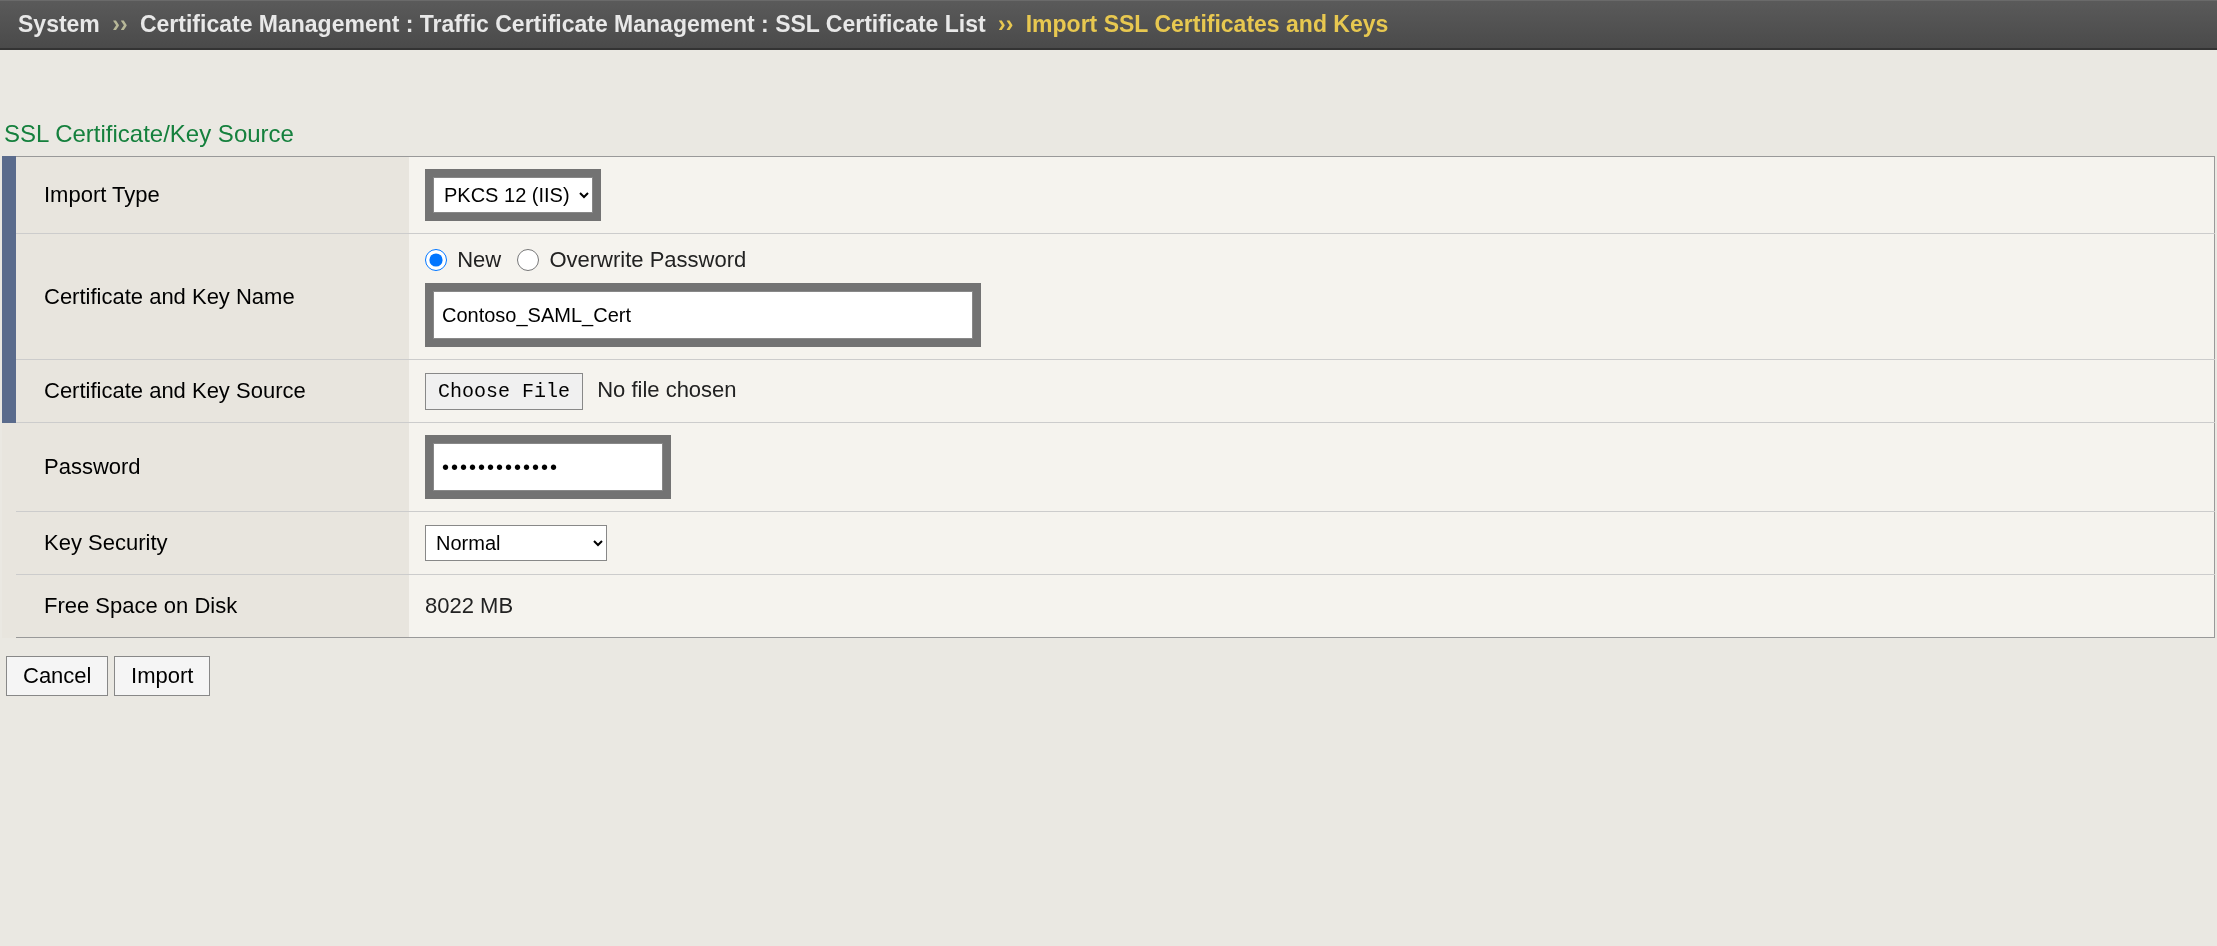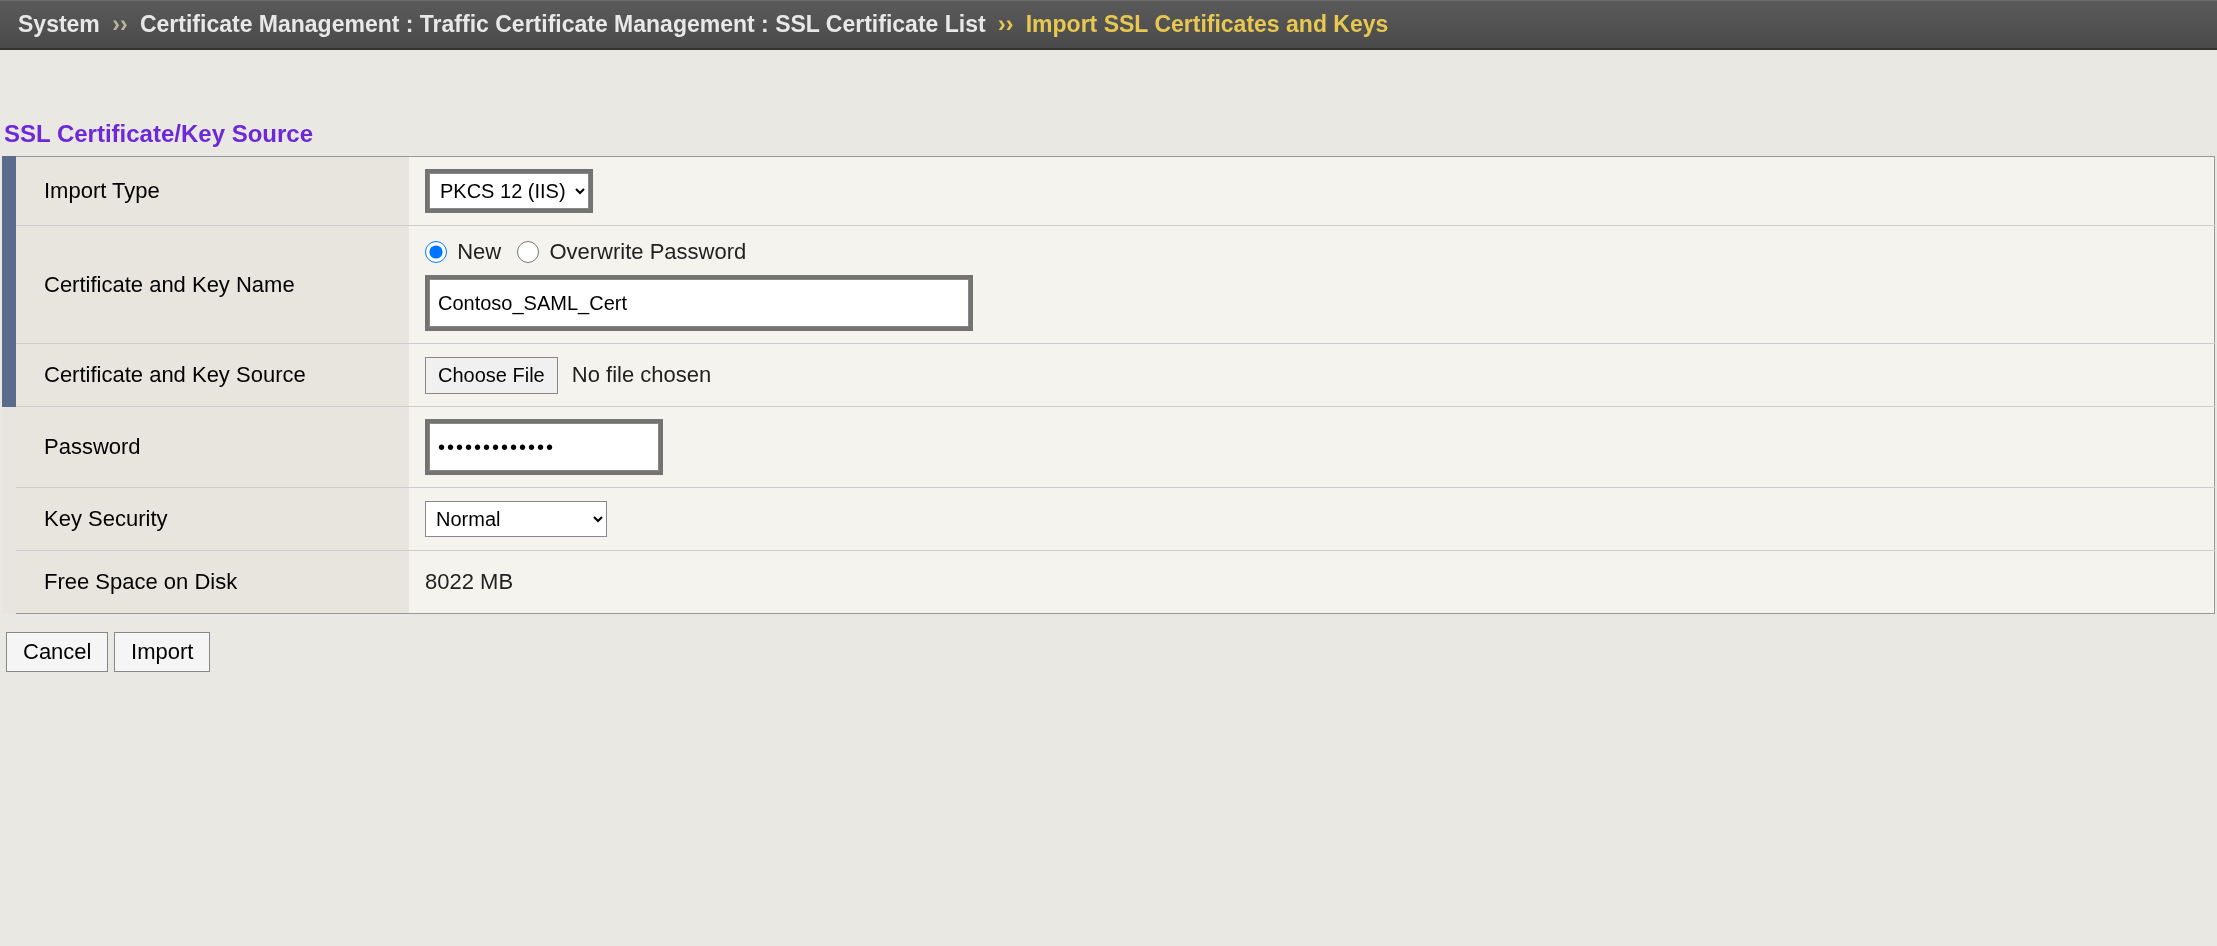--- a/index.html
+++ b/index.html
@@ -27,25 +27,25 @@
     }
     .breadcrumb-bar .current {
       color: #e8c850;
       text-align: center;
     }
     .breadcrumb-bar .sep-current {
       color: #e8c850;
       margin: 0 6px;
     }
     .section-header {
-      font-weight: bold;
+      font-weight: normal;
       font-size: 24px;
       padding: 20px 4px 8px 4px;
       margin-top: 50px;
-      color: #6d28d9;
+      color: #15803d;
     }
     .form-table {
       width: calc(100% - 4px);
       border-collapse: collapse;
       border: 1px solid #999;
       background: #fff;
       margin-left: 2px;
     }
     .form-table tr {
       border-bottom: 1px solid #ccc;
@@ -67,21 +67,21 @@
     .label-cell.no-accent {
       border-left: 14px solid #e8e5de;
     }
     .value-cell {
       background: #f5f3ee;
       padding: 12px 16px;
       font-size: 22px;
       color: #222;
     }
     .highlight-red {
-      border: 4px solid #737373;
+      border: 8px solid #737373;
       display: inline-block;
       padding: 0;
     }
     select {
       font-size: 20px;
       padding: 4px 6px;
       background: #fff;
       border: 1px solid #888;
       height: 36px;
     }
@@ -105,20 +105,21 @@
     }
     .radio-row {
       margin-bottom: 10px;
     }
     .file-button {
       font-size: 20px;
       padding: 6px 12px;
       background: #f0f0f0;
       border: 1px solid #888;
       cursor: pointer;
+      font-family: Liberation Mono, monospace;
     }
     .file-status {
       margin-left: 8px;
       font-size: 22px;
       text-align: center;
     }
     .button-row {
       padding: 18px 6px;
     }
     .action-button {

